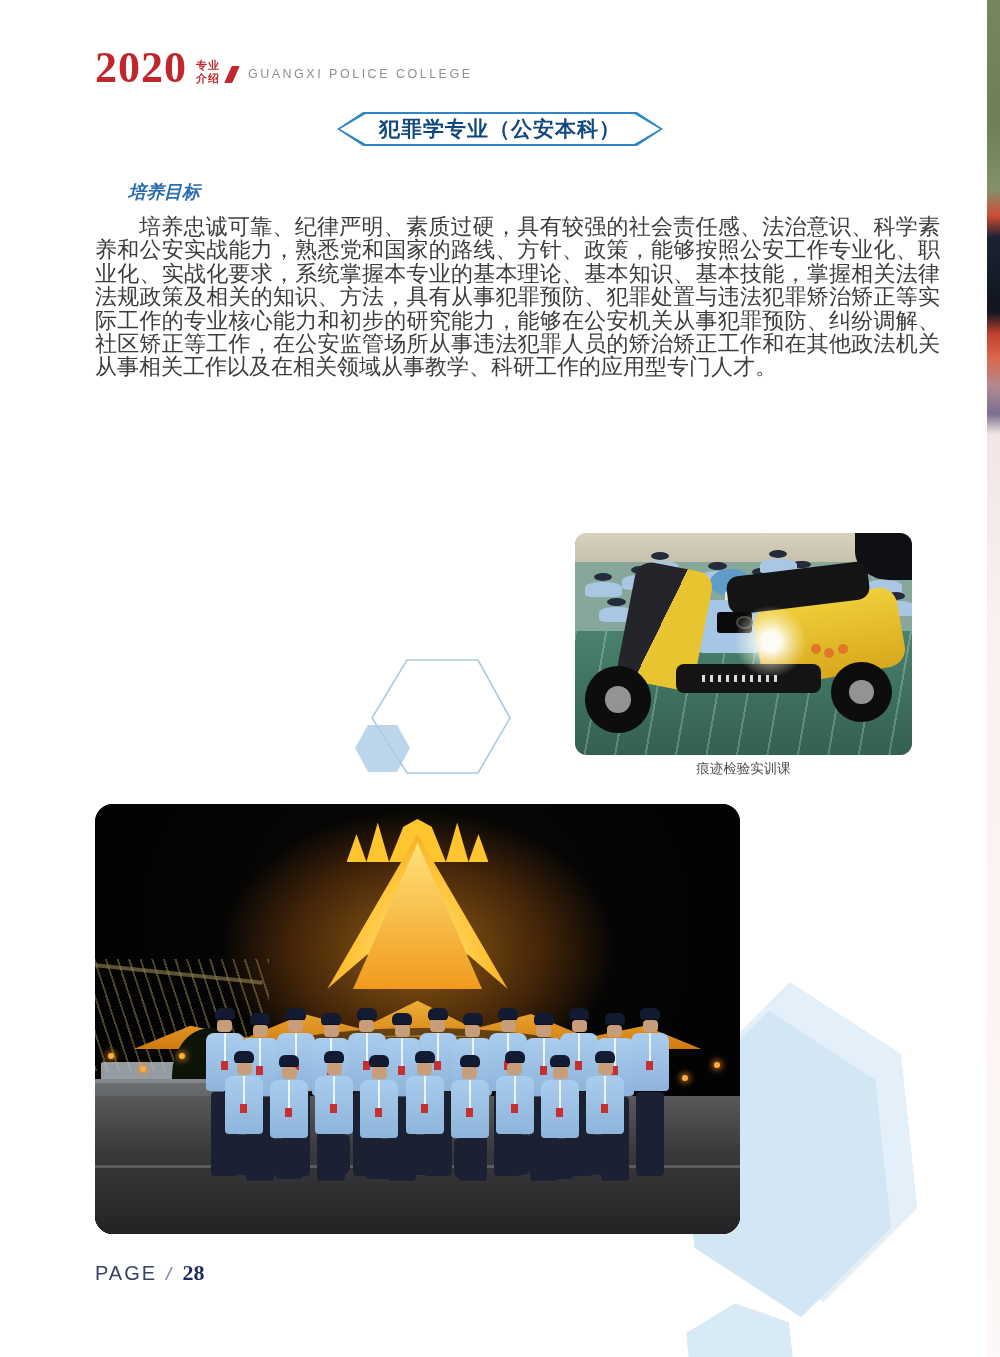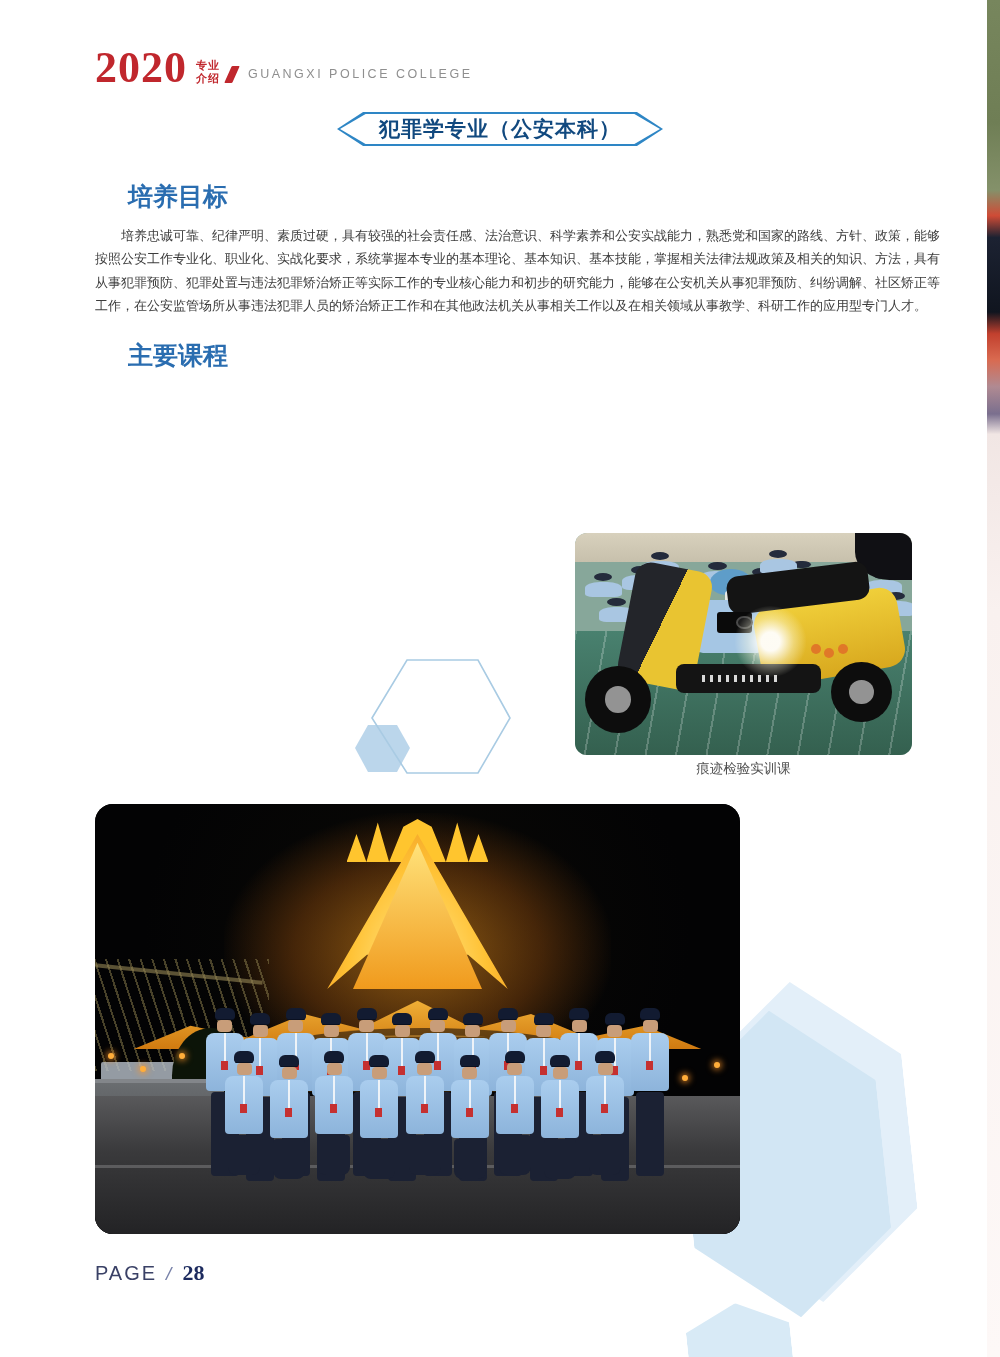--- a/index.html
+++ b/index.html
@@ -20,22 +20,22 @@
   .badge{position:absolute;left:337px;top:112px;width:326px;height:34px;}
   .badge-border{position:absolute;inset:0;background:#2e86c5;
     clip-path:polygon(0 50%,8% 0,92% 0,100% 50%,92% 100%,8% 100%);}
   .badge-inner{position:absolute;inset:2px 3px;background:#ffffff;
     clip-path:polygon(0 50%,8% 0,92% 0,100% 50%,92% 100%,8% 100%);}
   .badge-text{position:absolute;inset:0;display:flex;align-items:center;justify-content:center;
     font-size:21px;font-weight:700;color:#11497f;letter-spacing:1px;}
 
   
   .content{position:absolute;left:95px;top:180px;width:845px;}
-  .sec-heading{color:#2a6db0;font-size:25px;font-weight:700;padding-left:33px;margin:0 0 11px 0;}
-  .sec-body{font-size:13px;line-height:23.4px;color:#3c3c3c;text-align:justify;text-indent:2em;margin:0 0 21px 0;}
+  .sec-heading{color:#2a6db0;font-size:18px;font-weight:700;padding-left:33px;margin:0 0 11px 0;font-style:italic;}
+  .sec-body{font-size:22px;line-height:23.4px;color:#3c3c3c;text-align:justify;text-indent:2em;margin:0 0 21px 0;}
   .highlight{color:#1c3e7e;font-size:20.5px;font-weight:700;padding-left:33px;margin:6px 0 0 0;letter-spacing:0.5px;}
 
   
   .photo{overflow:hidden;}
   .photo1{position:absolute;left:575px;top:533px;width:337px;height:222px;border-radius:12px;background:#87a79a;z-index:3;}
   .caption1{position:absolute;left:575px;top:760px;width:337px;text-align:center;font-size:13.5px;color:#4f4f4f;}
   .photo2{position:absolute;left:95px;top:804px;width:645px;height:430px;border-radius:18px;background:#040405;z-index:3;}
   .caption2{position:absolute;left:95px;top:1243px;width:645px;text-align:center;font-size:13.5px;color:#4f4f4f;}
   .photo *{position:absolute;display:block;}
 
@@ -147,21 +147,20 @@
 
   <div class="badge">
     <div class="badge-border"></div>
     <div class="badge-inner"></div>
     <div class="badge-text">犯罪学专业（公安本科）</div>
   </div>
 
   <div class="content">
     <h3 class="sec-heading">培养目标</h3>
     <p class="sec-body">培养忠诚可靠、纪律严明、素质过硬，具有较强的社会责任感、法治意识、科学素养和公安实战能力，熟悉党和国家的路线、方针、政策，能够按照公安工作专业化、职业化、实战化要求，系统掌握本专业的基本理论、基本知识、基本技能，掌握相关法律法规政策及相关的知识、方法，具有从事犯罪预防、犯罪处置与违法犯罪矫治矫正等实际工作的专业核心能力和初步的研究能力，能够在公安机关从事犯罪预防、纠纷调解、社区矫正等工作，在公安监管场所从事违法犯罪人员的矫治矫正工作和在其他政法机关从事相关工作以及在相关领域从事教学、科研工作的应用型专门人才。</p>
-    <h3 class="sec-heading">主要课程</h3>
   </div>
 
   <svg class="hex-mid-svg" width="170" height="130" viewBox="0 0 170 130">
     <polygon points="7,98 20,75 49,75 62,98 49,122 20,122" fill="#b7d4ea" opacity="0.95"></polygon>
     <polygon points="24,68 59,10 130,10 162,68 130,123 59,123" fill="none" stroke="#a9cbe3" stroke-width="1.6"></polygon>
   </svg>
 
   <div class="photo photo1">
     <i class="p1-canopy"></i>
     <i class="p1-crowd">

